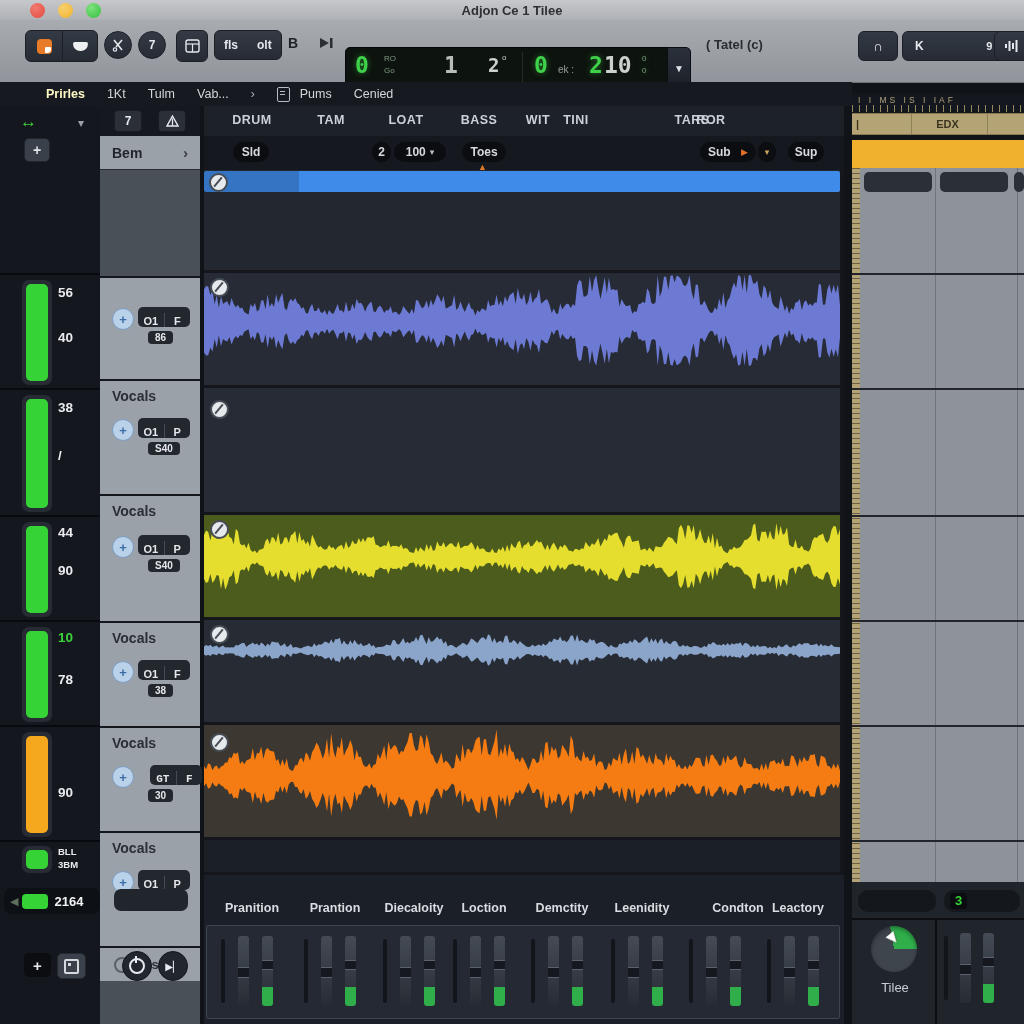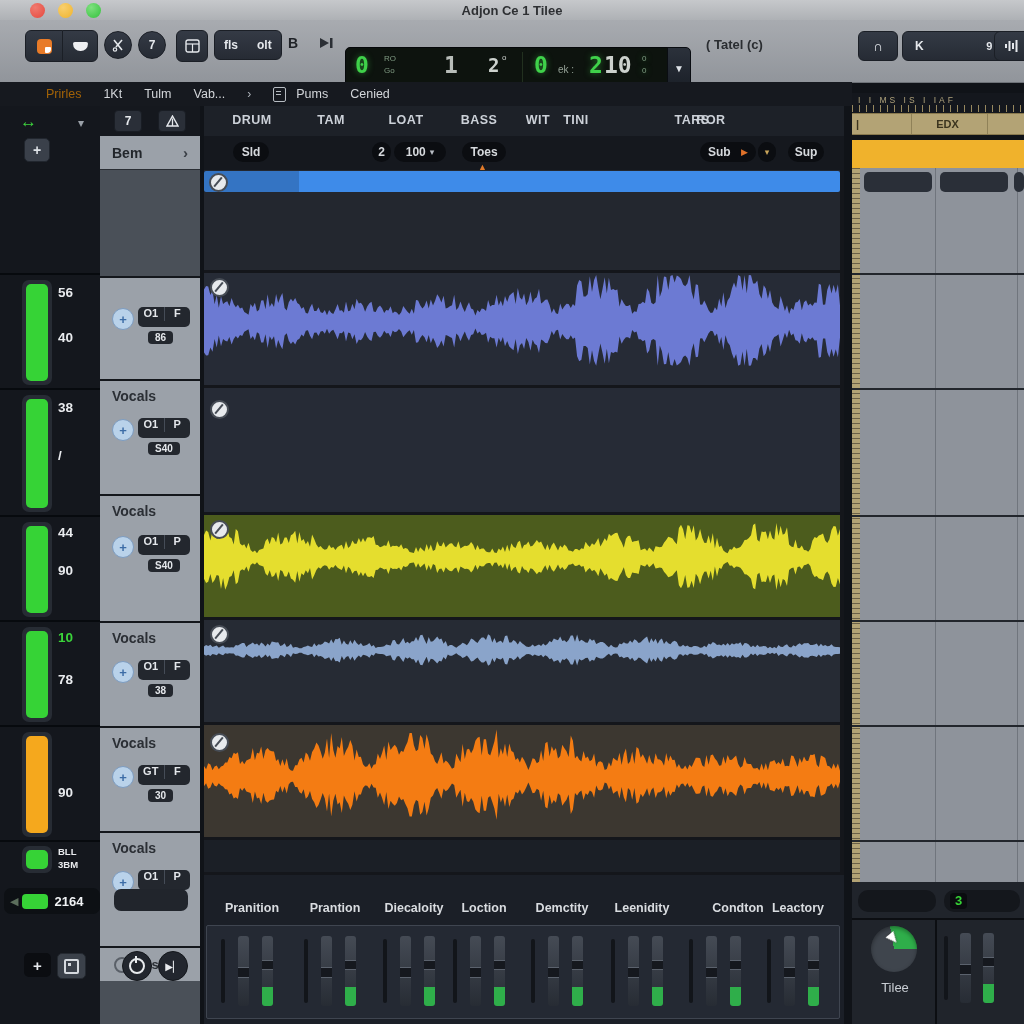--- a/index.html
+++ b/index.html
@@ -41,21 +41,21 @@
   .lcd .grnt{color:#3fd14a;text-shadow:0 0 6px rgba(63,209,74,.5);}
   .lcd .tiny{font-size:8px;color:#7f9a82;line-height:8px;}
   .lcddrop{left:667px;top:27px;width:22px;height:40px;background:linear-gradient(#2b313b,#1b2028);
     border:1px solid #0a0d12;border-radius:0 5px 5px 0;color:#dfe3e8;display:flex;align-items:center;justify-content:center;font-size:10px;}
   .lcd-vline{width:1px;background:#22301f;top:4px;bottom:4px;}
   .infolabel{font-size:13px;font-weight:bold;color:#2a2d31;}
 
   
   .menubar{left:0;top:82px;width:852px;height:24px;background:#16191f;display:flex;align-items:center;
     color:#d3d6da;font-size:12.5px;gap:22px;padding-left:22px;box-sizing:border-box;}
-  .menubar .app{color:#a16207;font-weight:normal;padding-left:24px;}
+  .menubar .app{color:#fef9c3;font-weight:bold;padding-left:24px;}
   .mico{color:#aeb3ba;font-size:12px;}
   .docico{width:11px;height:13px;border:1.5px solid #b7bcc2;border-radius:2px;position:relative;}
   .docico::after{content:"";position:absolute;left:2px;top:3px;width:5px;height:1.5px;background:#b7bcc2;box-shadow:0 3px 0 #b7bcc2;}
 
   
   .col-meters{left:0;top:106px;width:100px;height:918px;background:#14171d;}
   .mrow{left:0;width:100px;border-top:2px solid #070a0e;}
   .mwell{left:22px;top:5px;bottom:5px;width:30px;background:#272c34;border-radius:7px;}
   .mslot{left:4px;top:4px;bottom:4px;width:22px;border-radius:5px;
     background:linear-gradient(#4a505a,#363c45);}
@@ -83,21 +83,21 @@
   .hbtn{width:26px;height:20px;background:#2a2f38;border:1px solid #191d24;border-radius:4px;
     color:#e6e9ed;display:flex;align-items:center;justify-content:center;font-size:12px;font-weight:bold;}
   .bem-row{left:0;top:30px;width:100px;height:34px;background:#9ba1a9;color:#22262b;
     font-size:14px;font-weight:bold;display:flex;align-items:center;justify-content:space-between;
     padding:0 12px;box-sizing:border-box;border-bottom:1px solid #2a2e34;}
   .bem-row .chev{font-size:15px;color:#3a3f46;}
   .thdr{left:0;width:100px;background:#9ba1a9;border-top:2px solid #14171c;box-sizing:border-box;}
   .tname{left:12px;top:7px;color:#2b2f35;font-size:14px;font-weight:bold;}
   .tcircle{left:12px;width:20px;height:20px;border-radius:50%;background:#b9d2ea;color:#3c6ca6;
     display:flex;align-items:center;justify-content:center;font-size:13px;font-weight:bold;border:1px solid #7d9cc0;}
-  .segbtn{width:52px;height:20px;background:#23272e;border-radius:5px;display:flex;align-items:flex-start;
+  .segbtn{width:52px;height:20px;background:#23272e;border-radius:5px;display:flex;align-items:flex-end;
     color:#e4e7eb;font-size:11px;font-weight:bold;}
   .segbtn span{flex:1;text-align:center;}
   .segbtn .sdv{flex:none;width:1px;height:14px;background:#454c57;}
   .tbadge{background:#23272e;border-radius:4px;color:#e4e7eb;font-size:10px;font-weight:bold;
     padding:1px 7px;}
   .row7name{left:0;top:0;right:0;bottom:0;display:flex;align-items:center;gap:7px;padding-left:14px;
     color:#2b2f35;font-size:13px;font-weight:bold;}
   .row7circ{width:12px;height:12px;border-radius:50%;border:2px solid #5a6068;}
   .hdr-pill{left:14px;top:783px;width:74px;height:22px;background:#21252c;border-radius:7px;}
   .rbtn{top:845px;width:28px;height:28px;border-radius:50%;background:#22262e;border:1px solid #13161b;
@@ -383,21 +383,21 @@
     <span class="abs segbtn" style="left:38px;top:37px;">
       <span>O1</span>
         <span class="sdv"></span>
         <span>F</span>
     </span>
     <span class="abs tbadge" style="left:48px;top:61px;">38</span>
   </div>
   <div class="abs thdr" style="top:620px;height:105px;">
     <span class="abs tname">Vocals</span>
     <span class="abs tcircle" style="top:38px;">+</span>
-    <span class="abs segbtn" style="left:38px;top:37px;">
+    <span class="abs segbtn" style="left:50px;top:37px;font-family:Liberation Mono, monospace;">
       <span>GT</span>
         <span class="sdv"></span>
         <span>F</span>
     </span>
     <span class="abs tbadge" style="left:48px;top:61px;">30</span>
   </div>
   <div class="abs thdr" style="top:725px;height:115px;">
     <span class="abs tname">Vocals</span>
     <span class="abs tcircle" style="top:38px;">+</span>
     <span class="abs segbtn" style="left:38px;top:37px;">

